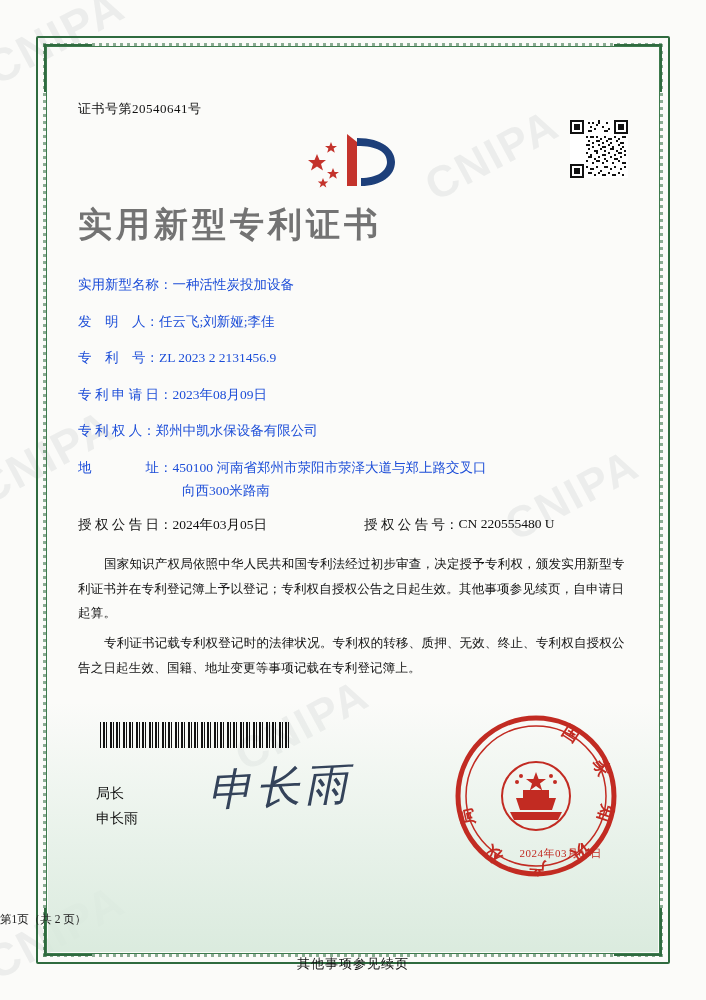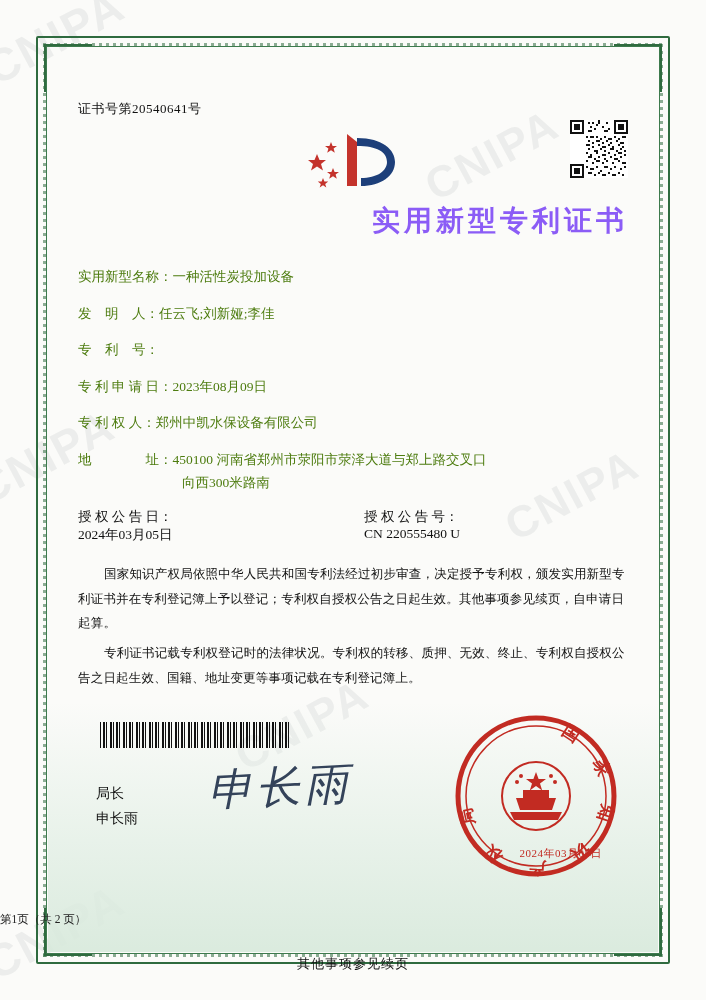--- a/index.html
+++ b/index.html
@@ -116,36 +116,36 @@
   }
   .qr {
     position: absolute;
     right: 0;
     top: 2px;
     width: 58px;
     height: 58px;
   }
 
   .title {
-    text-align: right;
-    font-size: 28px;
+    text-align: left;
+    font-size: 34px;
     font-weight: 700;
     letter-spacing: 4px;
     margin-top: 8px;
     margin-bottom: 26px;
-    color: #8b5cf6;
+    color: #737373;
     font-family: "DejaVu Serif", "Liberation Serif", serif;
   }
 
   .field {
     display: flex;
     font-size: 13.5px;
     line-height: 1.6;
     margin-bottom: 15px;
-    color: #4d7c0f;
+    color: #1d4ed8;
   }
   .field .lbl {
     flex: 0 0 auto;
     white-space: pre;
   }
   .field .val {
     flex: 1 1 auto;
   }
   .field.indent-line {
     margin-top: -14px;
@@ -154,21 +154,20 @@
   }
 
   .row-two {
     display: flex;
     font-size: 13.5px;
     margin-bottom: 18px;
     color: #111;
   }
   .row-two .half {
     display: flex;
-    flex-direction: column;
   }
   .row-two .half:first-child { flex: 0 0 52%; }
 
   .para {
     font-size: 12.5px;
     line-height: 1.95;
     text-indent: 26px;
     margin: 0 0 6px 0;
     color: #111;
     letter-spacing: 0.2px;
@@ -407,20 +406,21 @@
       <span class="val">一种活性炭投加设备</span>
     </div>
 
     <div class="field">
       <span class="lbl">发　明　人：</span>
       <span class="val">任云飞;刘新娅;李佳</span>
     </div>
 
     <div class="field">
       <span class="lbl">专　利　号：</span>
+      <span class="val">ZL 2023 2 2131456.9</span>
     </div>
 
     <div class="field">
       <span class="lbl">专 利 申 请 日：</span>
       <span class="val">2023年08月09日</span>
     </div>
 
     <div class="field">
       <span class="lbl">专 利 权 人：</span>
       <span class="val">郑州中凯水保设备有限公司</span>

